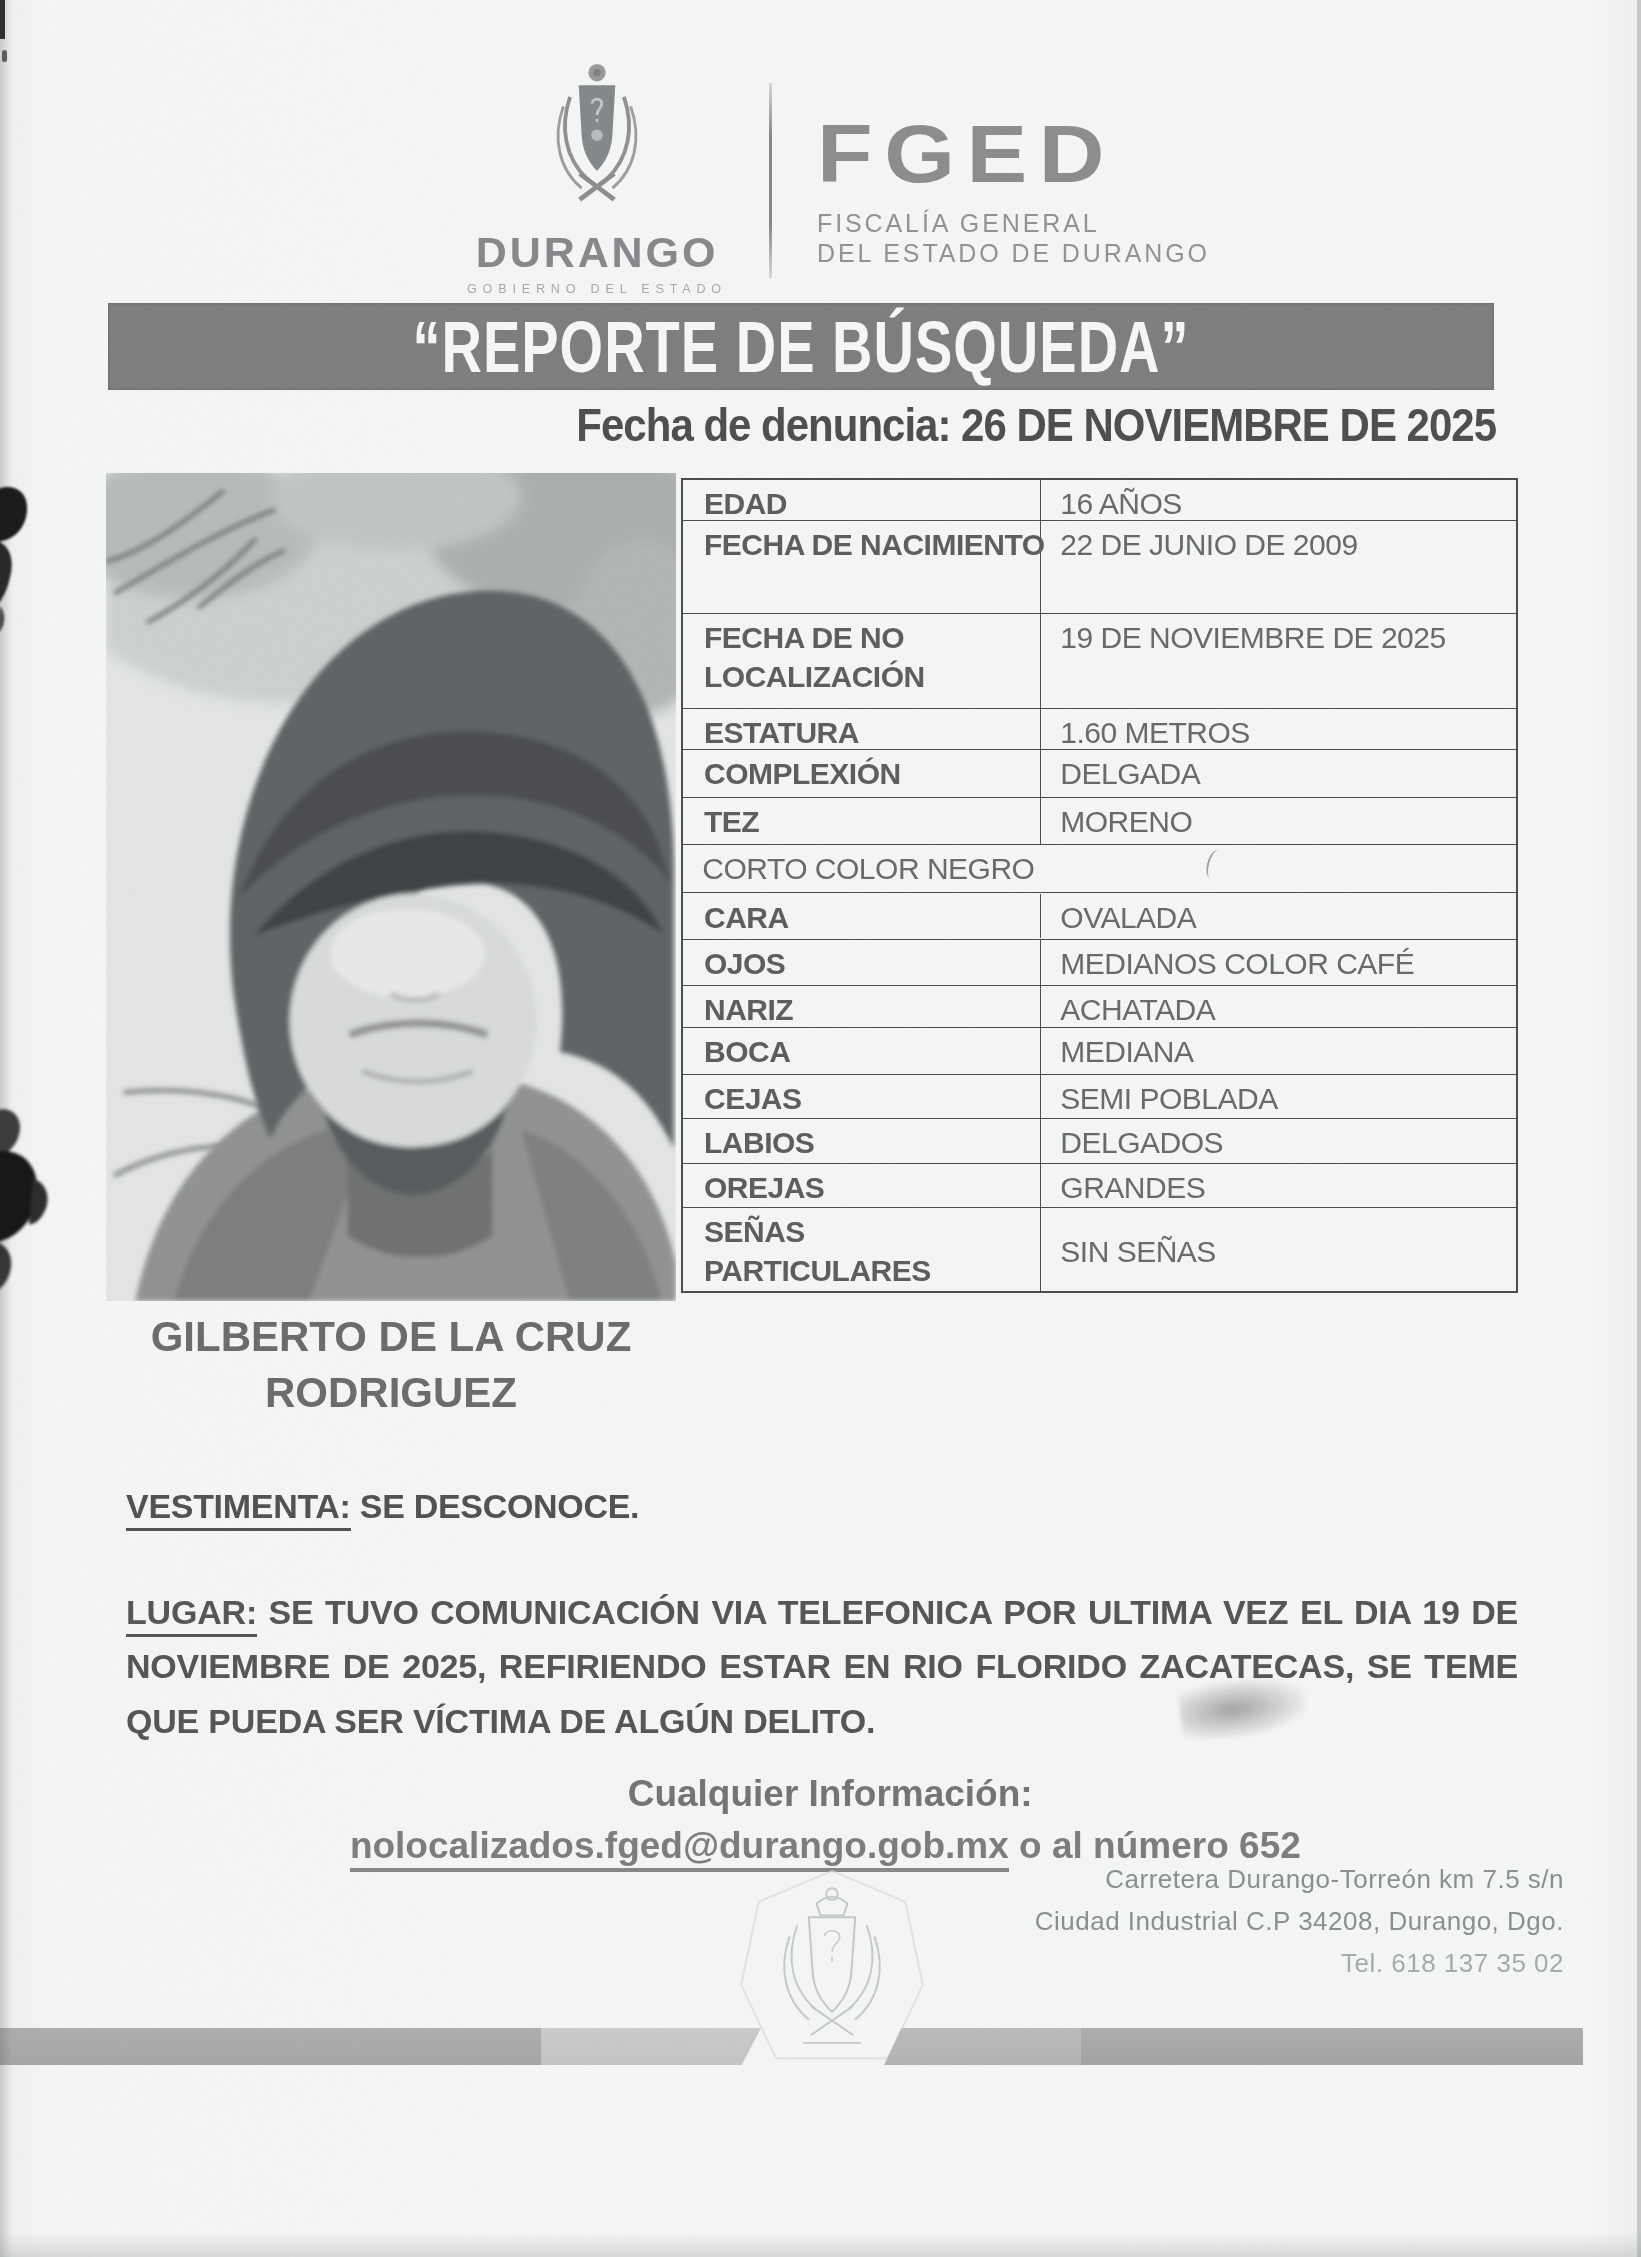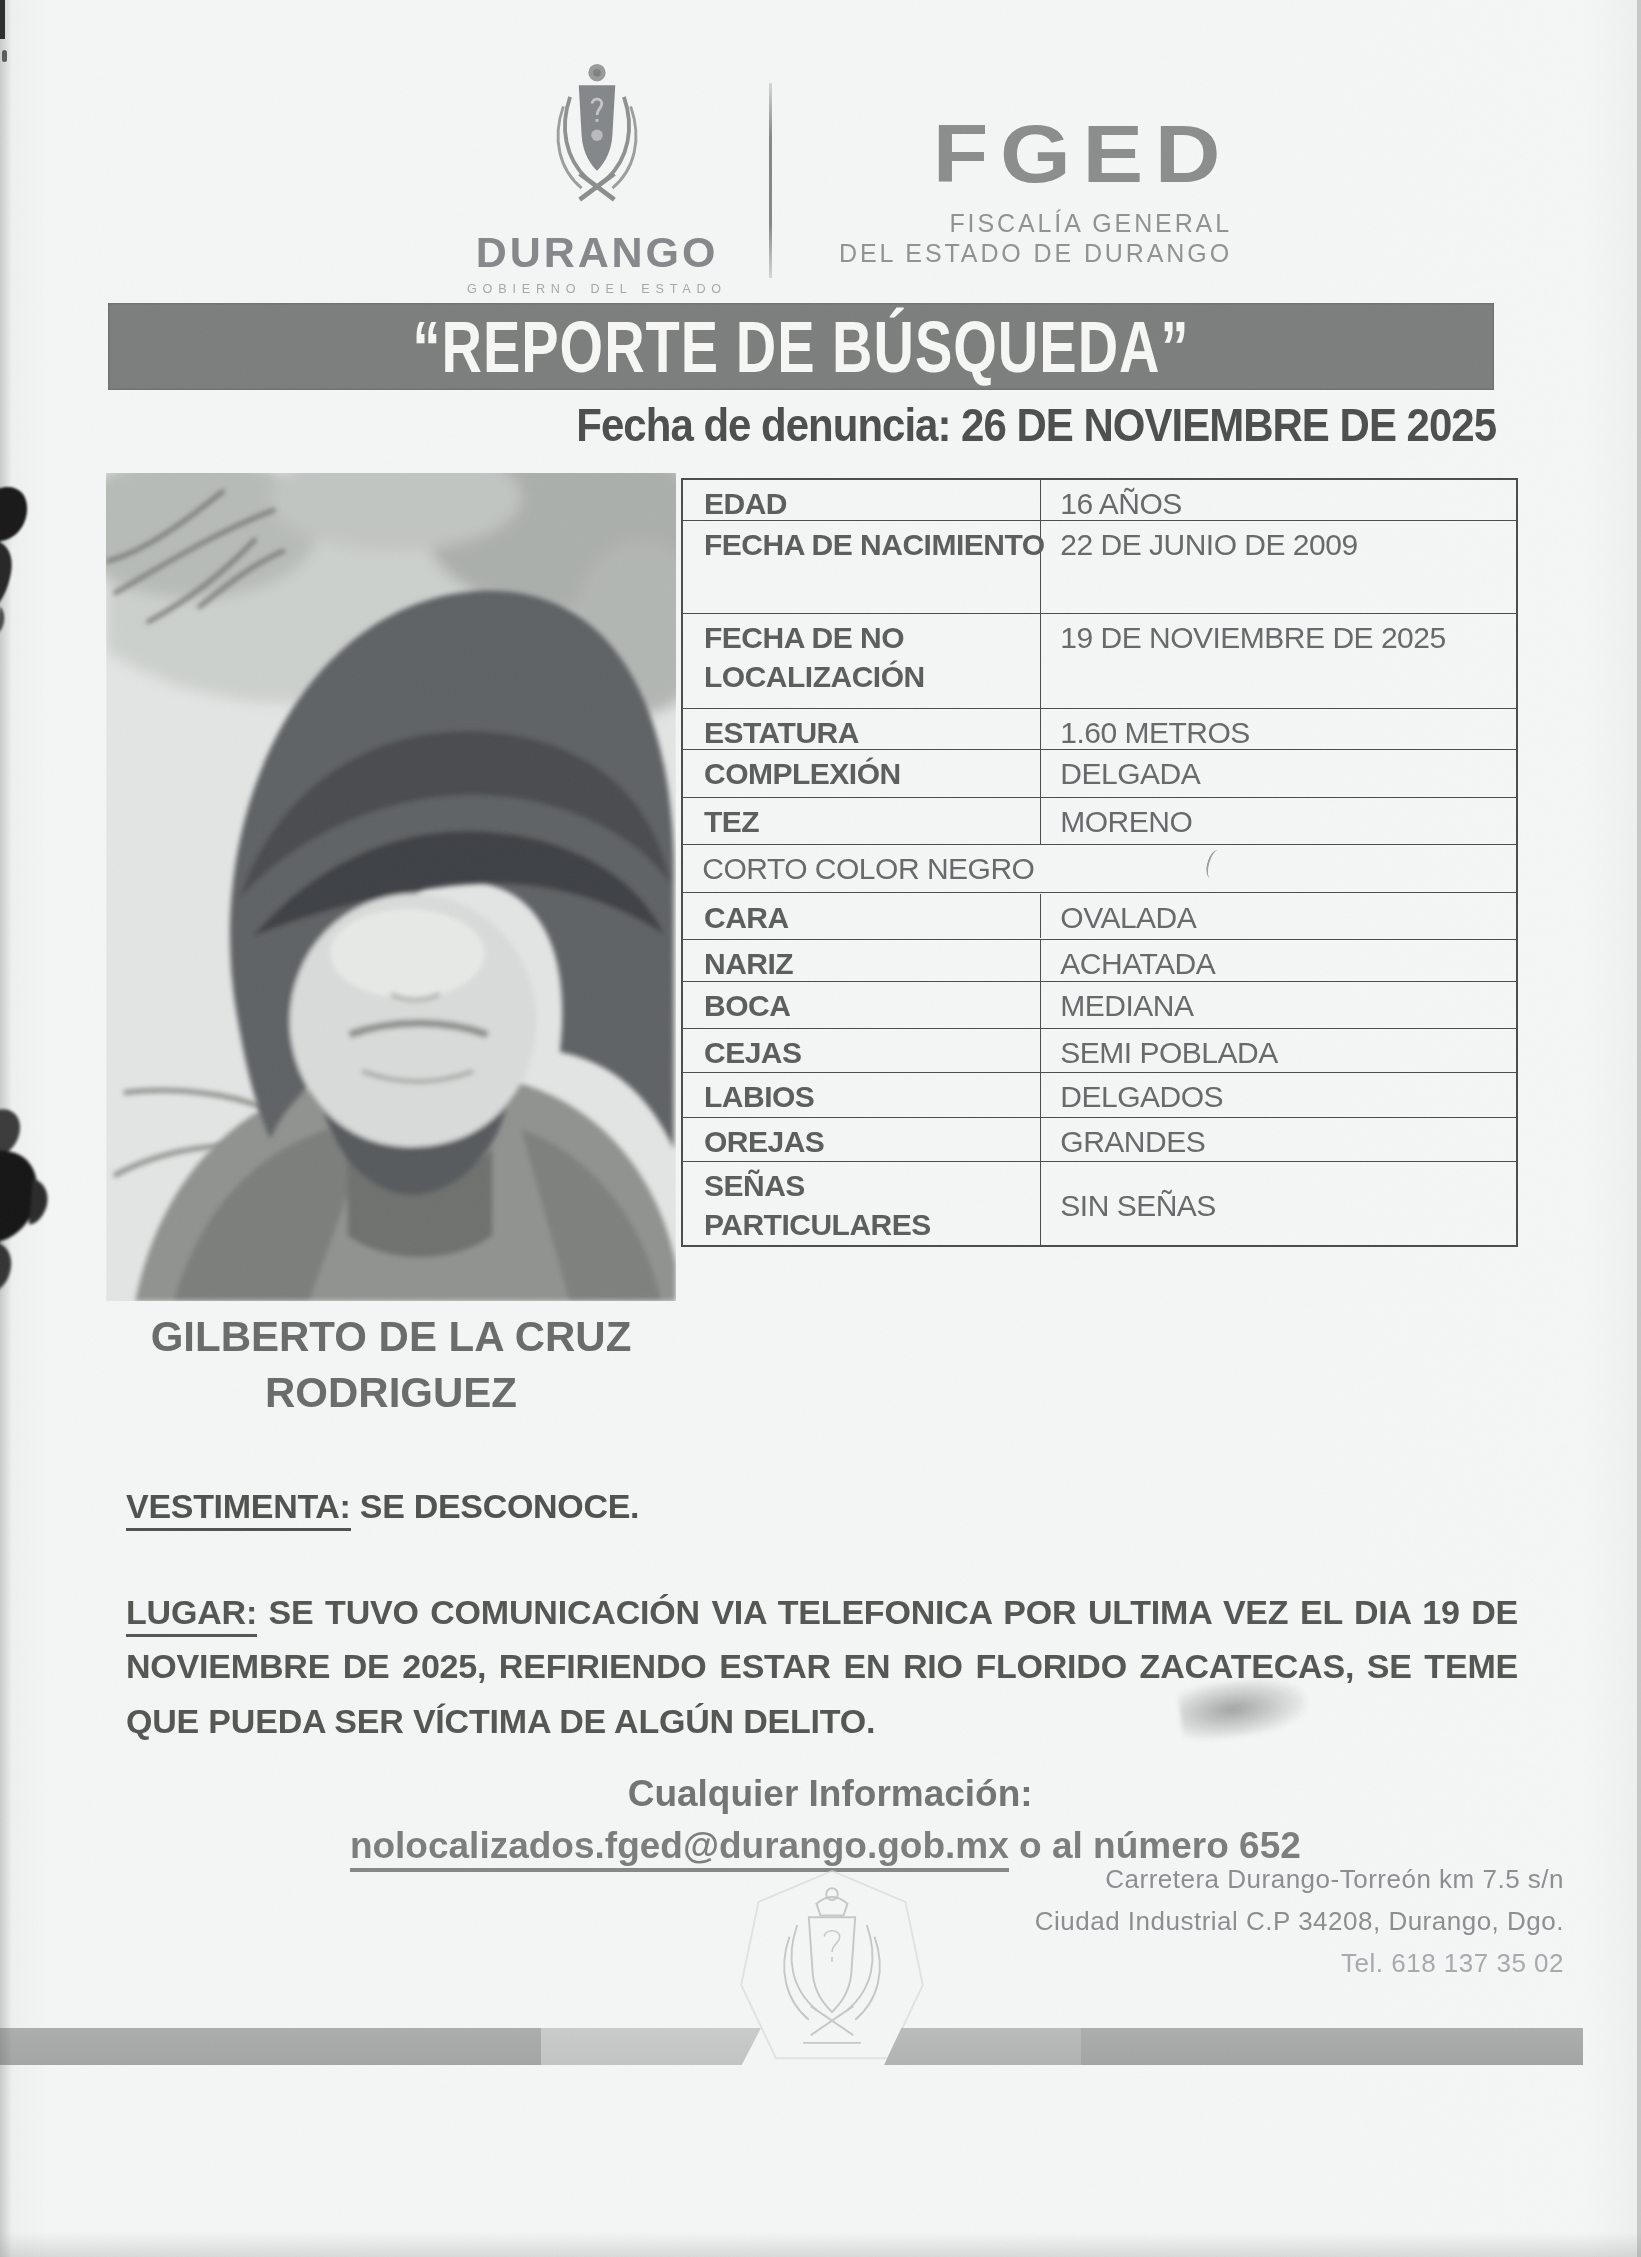--- a/index.html
+++ b/index.html
@@ -8,21 +8,21 @@
     background:linear-gradient(90deg,#edefee 0px,#f4f6f5 48px,#f5f7f6 1583px,#eef0ef 1641px);
     font-family:"Liberation Sans", sans-serif;
   }
 
   
   .durango-block{position:absolute; left:452px; top:60px; width:290px; text-align:center;}
   .durango-word{font-size:43px; font-weight:bold; color:#85878a; letter-spacing:2.9px; margin-top:1.9px; filter:blur(0.4px);}
   .durango-sub{font-size:12.6px; color:#a6a8a6; letter-spacing:5.8px; margin-top:4.8px; filter:blur(0.5px);}
   .hdr-divider{position:absolute; left:769px; top:83px; width:2.9px; height:195px;
     background:linear-gradient(#d5d7d6,#858786 28%,#858786 72%,#d5d7d6);}
-  .fged-block{position:absolute; left:817px; top:116px; width:415px; text-align:right;}
+  .fged-block{position:absolute; left:817px; top:116px; width:415px; text-align:left;}
   .fged-word{font-size:91px; font-weight:bold; color:#8b8d8c; letter-spacing:11.6px; line-height:.92;
     transform:scaleY(.9); transform-origin:top center; filter:blur(0.5px);}
   .fged-sub{font-size:25px; color:#909291; letter-spacing:2.9px; margin-top:1px; filter:blur(0.4px);}
   .fged-sub.first{margin-top:9.7px;}
 
   
   .banner{position:absolute; left:108px; top:303px; width:1386px; height:87px; background:#7c7e7d;
     display:flex; align-items:center; justify-content:center; box-shadow:0 0 2.9px rgba(60,60,60,.5) inset;}
   .banner span{display:inline-block; font-size:56px; font-weight:bold; color:#f7f8f6; letter-spacing:1px;
     transform:scaleY(1.3); white-space:pre;}
@@ -209,20 +209,24 @@
       <div class="trow" style="height: 47px;">
         <div class="tlabel">TEZ</div>
         <div class="tvalue">MORENO</div>
       </div>
       <div class="trow" style="height: 48px;">
         <div class="tvalue">CORTO COLOR NEGRO</div>
       </div>
       <div class="trow" style="height: 47px; align-items: center;">
         <div class="tlabel">CARA</div>
         <div class="tvalue">OVALADA</div>
+      </div>
+      <div class="trow" style="height: 46px;">
+        <div class="tlabel">OJOS</div>
+        <div class="tvalue">MEDIANOS COLOR CAFÉ</div>
       </div>
       <div class="trow" style="height: 42px;">
         <div class="tlabel">NARIZ</div>
         <div class="tvalue">ACHATADA</div>
       </div>
       <div class="trow" style="height: 47px;">
         <div class="tlabel">BOCA</div>
         <div class="tvalue">MEDIANA</div>
       </div>
       <div class="trow" style="height: 44px;">

